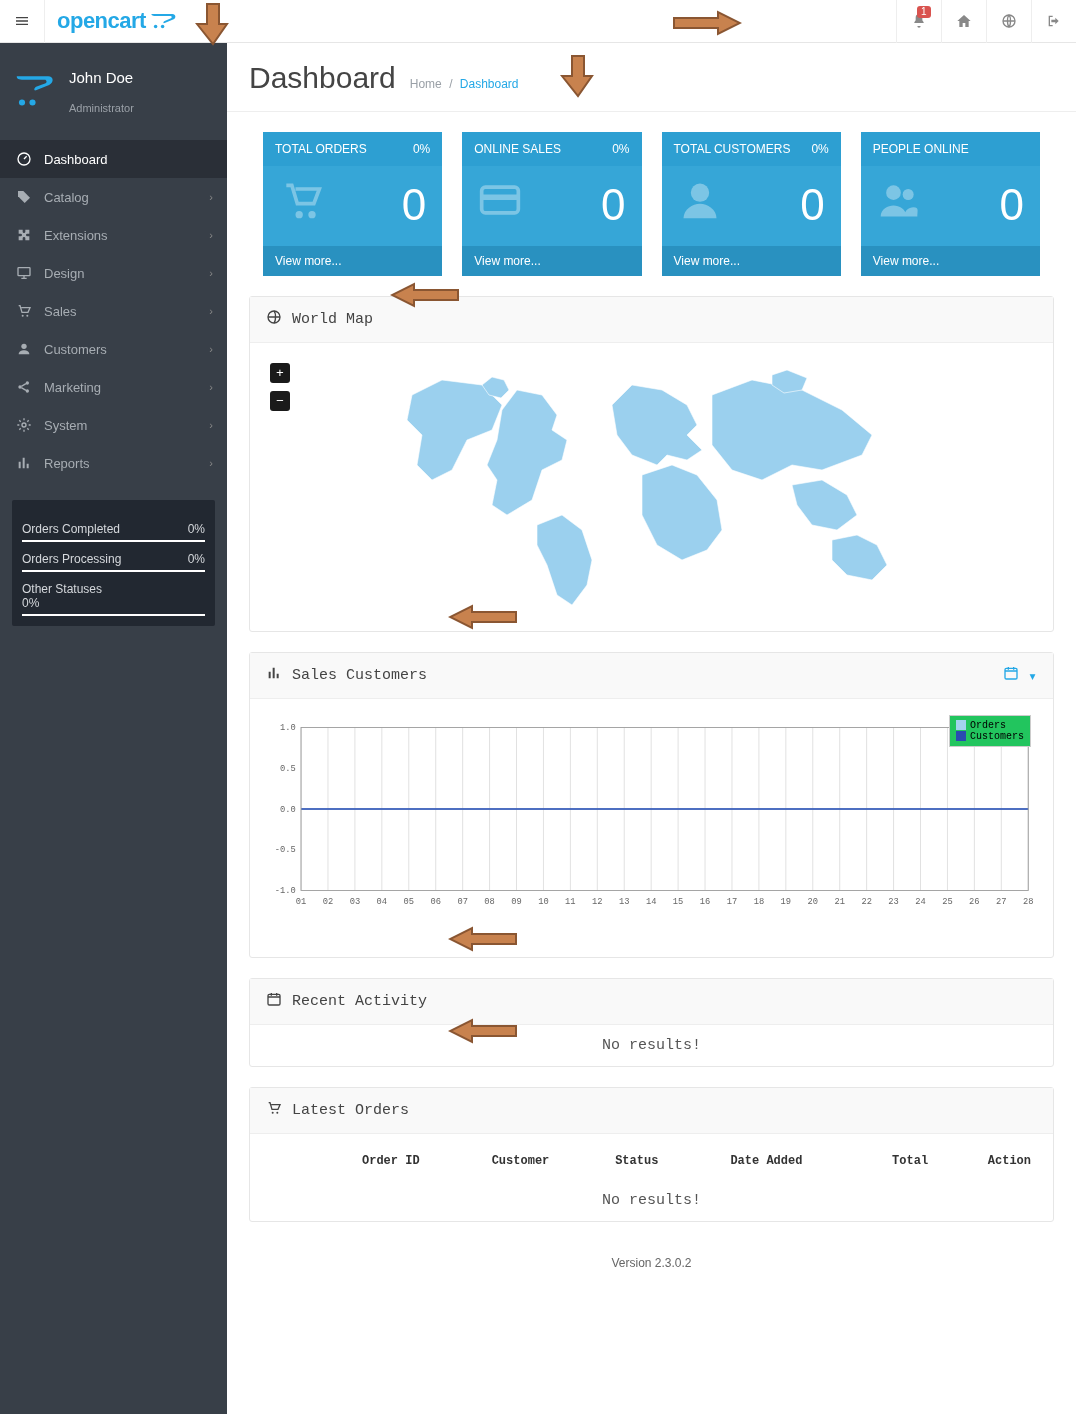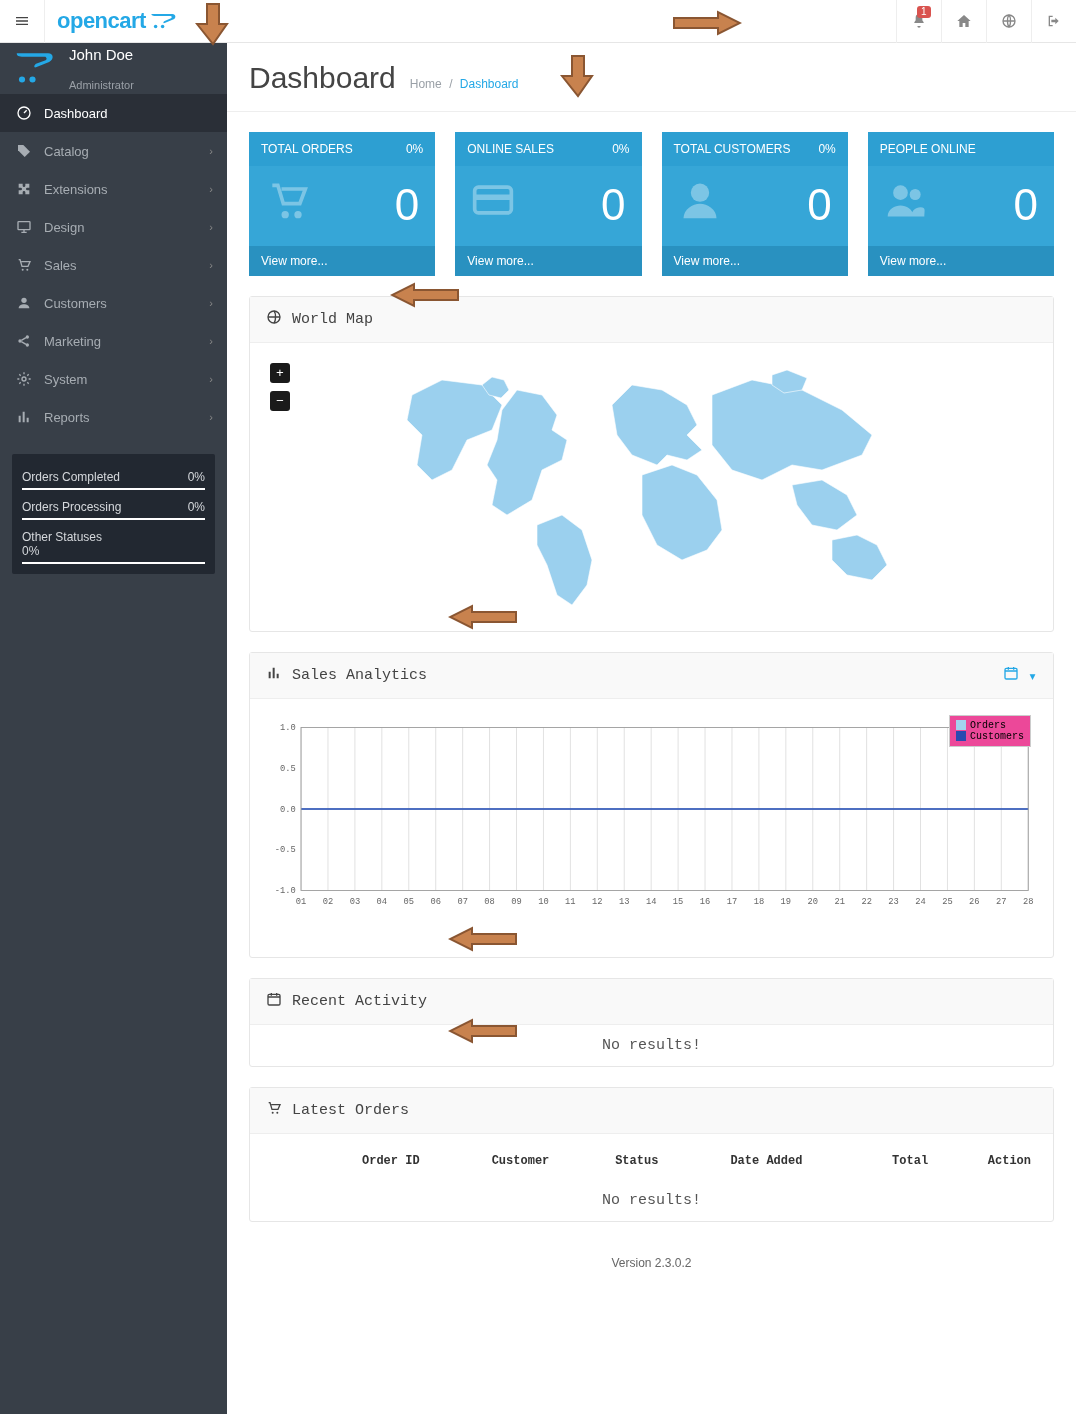--- a/index.html
+++ b/index.html
@@ -13,46 +13,46 @@
 .topbar-right { display: flex; }
 .topbar-btn { width: 45px; height: 43px; display:flex; align-items:center; justify-content:center; border-left:1px solid #eee; color:#888; cursor:pointer; position:relative; }
 .badge { position:absolute; top:6px; left:20px; background:#d9534f; color:#fff; font-size:10px; padding:1px 4px; border-radius:3px; line-height:1; }
 
 
 .layout { display:flex; height: calc(100% - 43px); }
 .sidebar { width:227px; background:#383f48; color:#c0c5cb; display:flex; flex-direction:column; }
 .content { flex:1; background:#fff; overflow:auto; padding-bottom:20px; }
 
 
-.profile { padding:3px 15px; display:flex; gap:12px; align-items:center; }
+.profile { padding:26px 15px; display:flex; gap:12px; align-items:center; }
 .profile-icon { width:42px; height:36px; }
 .profile-name { font-size:15px; color:#fff; font-weight:400; }
 .profile-role { font-size:11px; color:#9aa0a7; margin-top:16px; }
 
 
 .nav { list-style:none; }
 .nav li { display:flex; align-items:center; padding:11px 14px; cursor:pointer; color:#a7adb3; font-size:13px; position:relative; }
 .nav li.active { background:#2a2f37; color:#fff; }
 .nav li .icon { width:20px; display:inline-flex; justify-content:center; margin-right:10px; font-size:14px; }
 .nav li .chev { position:absolute; right:14px; font-size:11px; color:#888; }
 
 
-.stats-panel { background:#222831; margin:18px 12px; padding:6px 10px 10px 10px; border-radius:2px; }
+.stats-panel { background:#222831; margin:18px 12px; padding:12px 10px 10px 10px; border-radius:2px; }
 .stat-row { padding:10px 0 4px 0; border-bottom:2px solid #fff; font-size:12px; color:#d5d8dc; display:flex; justify-content:space-between;}
 .stat-row:last-child { border-bottom:2px solid #fff;flex-direction:column; }
 
 
 .page-head { padding:18px 22px 16px 22px; border-bottom:1px solid #eee; display:flex; align-items:baseline; gap:14px;}
 .page-title { font-size:30px; color:#444; font-weight:400; }
 .crumbs { font-size:12px; color:#9aa0a7; }
 .crumbs a { color:#24a8e6; text-decoration:none; }
 .crumbs .sep { margin:0 4px; }
 
 
-.tiles { display:flex; gap:20px; padding:20px 22px; }
+.tiles { display:flex; gap:20px; padding:20px 36px; }
 .tile { flex:1; background:#36a6d7; color:#fff; }
 .tile-head { display:flex; justify-content:space-between; padding:10px 12px; font-size:12px; background:#2d9fd2; }
 .tile-body { display:flex; align-items:center; justify-content:space-between; padding:14px 16px 16px 16px; height:80px;}
 .tile-body .big { font-size:44px; font-weight:300;}
 .tile-body .bigicon { opacity:.35; font-size:42px; color:#fff;}
 .tile-foot { background:#2991c0; padding:8px 12px; font-size:12px; cursor:pointer;}
 
 
 .panel { margin:0 22px 20px 22px; border:1px solid #e6e6e6; background:#fff; border-radius:3px;font-family:Liberation Mono, monospace;}
 .panel-head { padding:12px 16px; border-bottom:1px solid #eee; background:#f9f9f9; display:flex; align-items:center; gap:10px; color:#444; font-size:15px;}
@@ -64,21 +64,21 @@
 .zoom-ctrls { position:absolute; left:4px; top:8px; }
 .zoom-btn { width:20px; height:20px; background:#1a1a1a; color:#fff; border-radius:3px; font-size:13px; display:flex; align-items:center; justify-content:center; margin-bottom:8px; cursor:pointer;}
 .map-svg { max-width:90%; height:100%; }
 
 
 .chart-wrap { position:relative; height:230px; }
 .chart-svg { width:100%; height:210px; }
 .axis-tick { font-size:10px; fill:#666; }
 .grid-line { stroke:#ddd; stroke-width:1; }
 .grid-outer { stroke:#999; stroke-width:1; fill:none;}
-.legend-box { position:absolute; top:4px; right:6px; background:#ec4899; border:1px solid #ccc; padding:4px 6px; font-size:10px;}
+.legend-box { position:absolute; top:4px; right:6px; background:#22c55e; border:1px solid #ccc; padding:4px 6px; font-size:10px;}
 .legend-box .sw { display:inline-block; width:10px; height:10px; margin-right:4px; vertical-align:middle;}
 
 
 table.orders { width:100%; border-collapse:collapse; font-size:12px;}
 table.orders th { text-align:center; padding:8px 6px; font-weight:700; color:#333;}
 table.orders th.r { text-align:right;}
 .no-results { text-align:center; color:#555; padding:12px; font-size:15px;}
 
 
 .footer { text-align:center; color:#666; font-size:12px; padding:14px;}
@@ -357,21 +357,21 @@
           </svg>
         </div>
       </div>
     </div>
 
     <div class="panel">
       <div class="panel-head">
         <span><svg class="svg-i" viewBox="0 0 24 24">
               <path d="M4 20V10h3v10zm6 0V4h3v16zm6 0v-7h3v7z"></path>
             </svg></span>
-        <span>Sales Analytics</span>
+        <span>Sales Customers</span>
         <span class="right"><svg class="svg-i" viewBox="0 0 24 24" style="fill:#24a8e6">
               <rect x="3" y="5" width="18" height="16" rx="2" fill="none" stroke="#24a8e6" stroke-width="2"></rect>
               <path d="M3 9h18M8 3v4M16 3v4" stroke="#24a8e6" stroke-width="2"></path>
             </svg> ▾</span>
       </div>
       <div class="panel-body">
         <div class="chart-wrap">
           <svg class="chart-svg" id="sales-chart-svg" viewBox="0 0 880 210">
               <line class="grid-line" x1="40" y1="4" x2="40" y2="190"></line>
               <line class="grid-line" x1="70.74074074074073" y1="4" x2="70.74074074074073" y2="190"></line>

